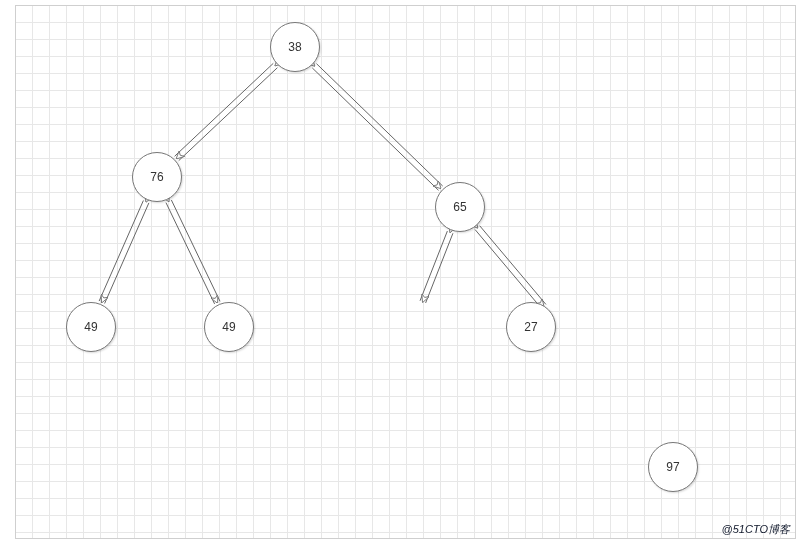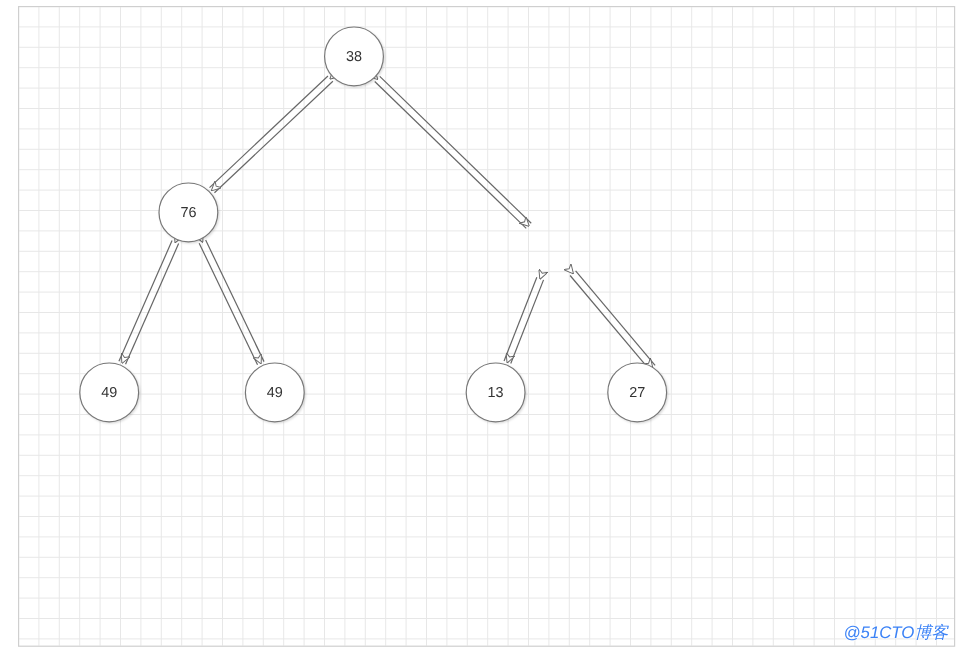--- a/index.html
+++ b/index.html
@@ -49,22 +49,22 @@
     align-items: center;
     justify-content: center;
     font-size: 12px;
     color: #333;
     box-sizing: border-box;
   }
   .watermark {
     position: absolute;
     right: 10px;
     bottom: 6px;
-    font-size: 14px;
-    color: #3b82f6;
+    font-size: 11px;
+    color: #0f172a;
     font-style: italic;
     text-shadow: 0 0 2px #fff, 0 0 2px #fff;
   }
 </style>
 </head>
 <body>
 
 <div class="canvas">
   <div class="grid"></div>
 
@@ -98,27 +98,30 @@
         <line x1="477.3863635874547" y1="227.65706564846104" x2="543.6136364125452" y2="306.34293435153893" stroke="#666666" stroke-opacity="0" stroke-width="1" marker-end="url(#arrow-end)" marker-start="url(#arrow-start)"></line>
       </g>
   </svg>
 
   <div class="node" id="node-root" style="left: 270px; top: 22px;">
       <span>38</span>
     </div>
   <div class="node" id="node-l" style="left: 132px; top: 152px; text-align: center;">
       <span>76</span>
     </div>
+  <div class="node" id="node-r" style="left: 435px; top: 182px;">
+      <span>65</span>
+    </div>
   <div class="node" id="node-ll" style="left: 66px; top: 302px;">
       <span>49</span>
     </div>
   <div class="node" id="node-lr" style="left: 204px; top: 302px;">
       <span>49</span>
     </div>
-  <div class="node" id="node-rl" style="left: 388px; top: 302px;">
-      <span>13</span>
-    </div>
   <div class="node" id="node-rr" style="left: 506px; top: 302px;">
       <span>27</span>
+    </div>
+  <div class="node" id="node-orphan" style="left: 648px; top: 442px;">
+      <span>97</span>
     </div>
 
   <div class="watermark">@51CTO博客</div>
 </div>
 
 </body></html>

